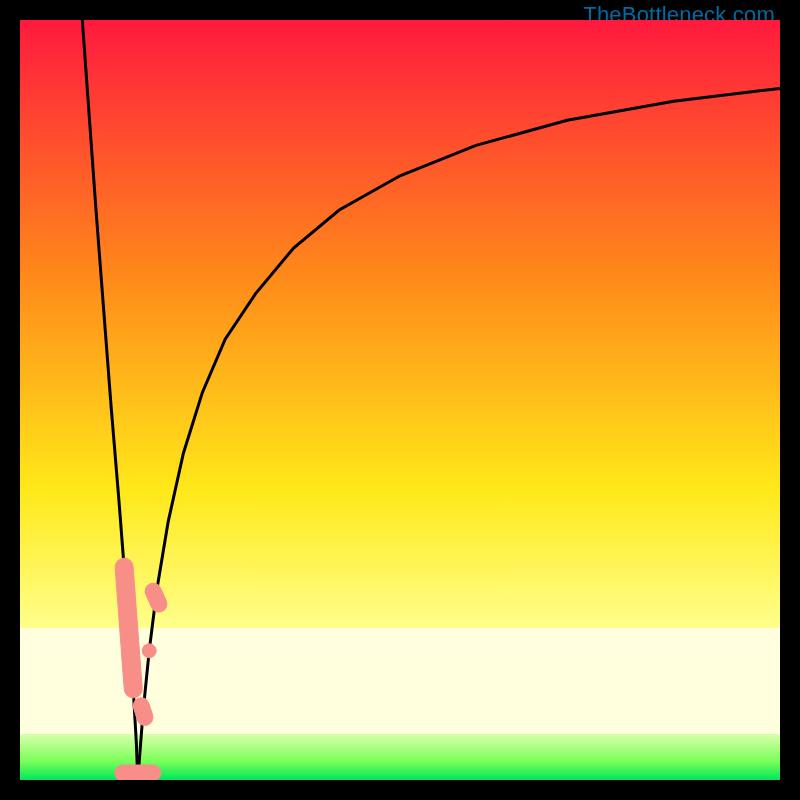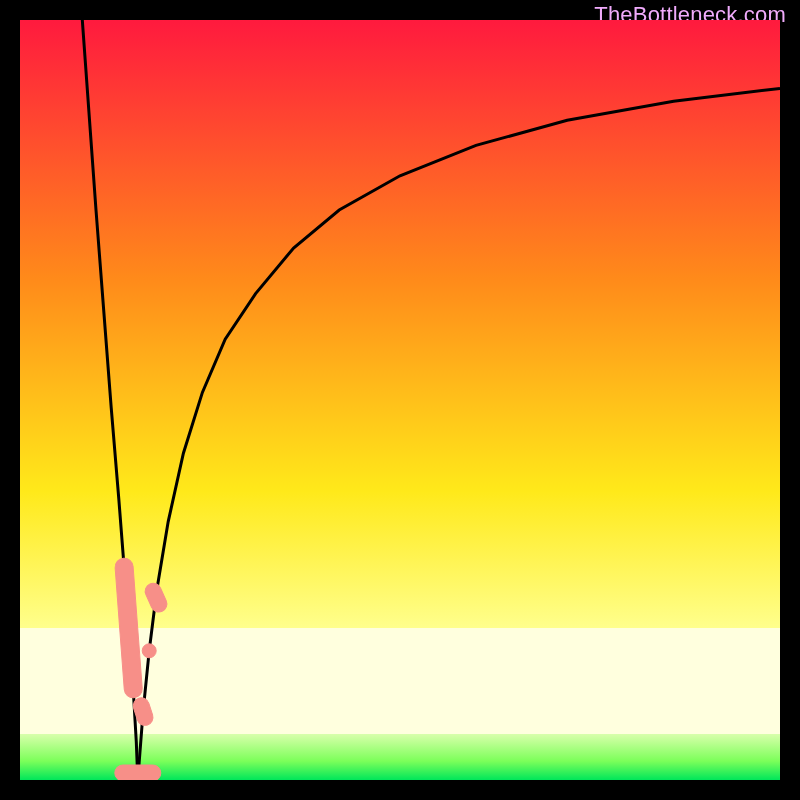--- a/index.html
+++ b/index.html
@@ -25,22 +25,22 @@
     height: 760px;
   }
   svg.plot {
     display: block;
     width: 760px;
     height: 760px;
   }
   .attribution {
     position: absolute;
     top: 2px;
-    right: 14px;
-    color: #f0abfc;
+    right: 25px;
+    color: #0369a1;
     font-size: 22px;
     font-weight: 400;
     letter-spacing: 0.2px;
   }
 </style>
 </head>
 <body>
 
 <div class="frame">
 

